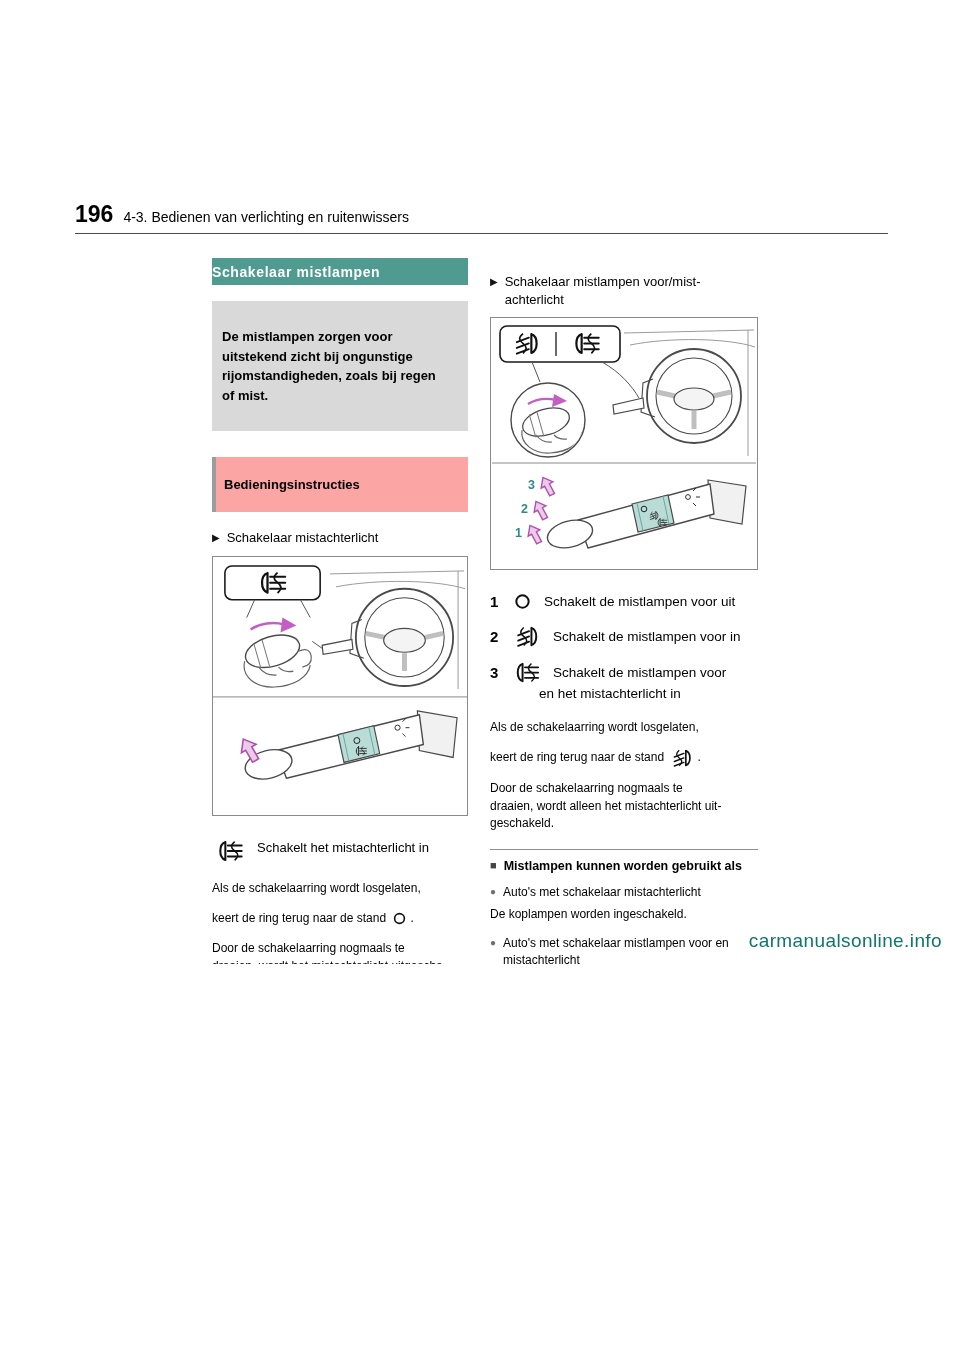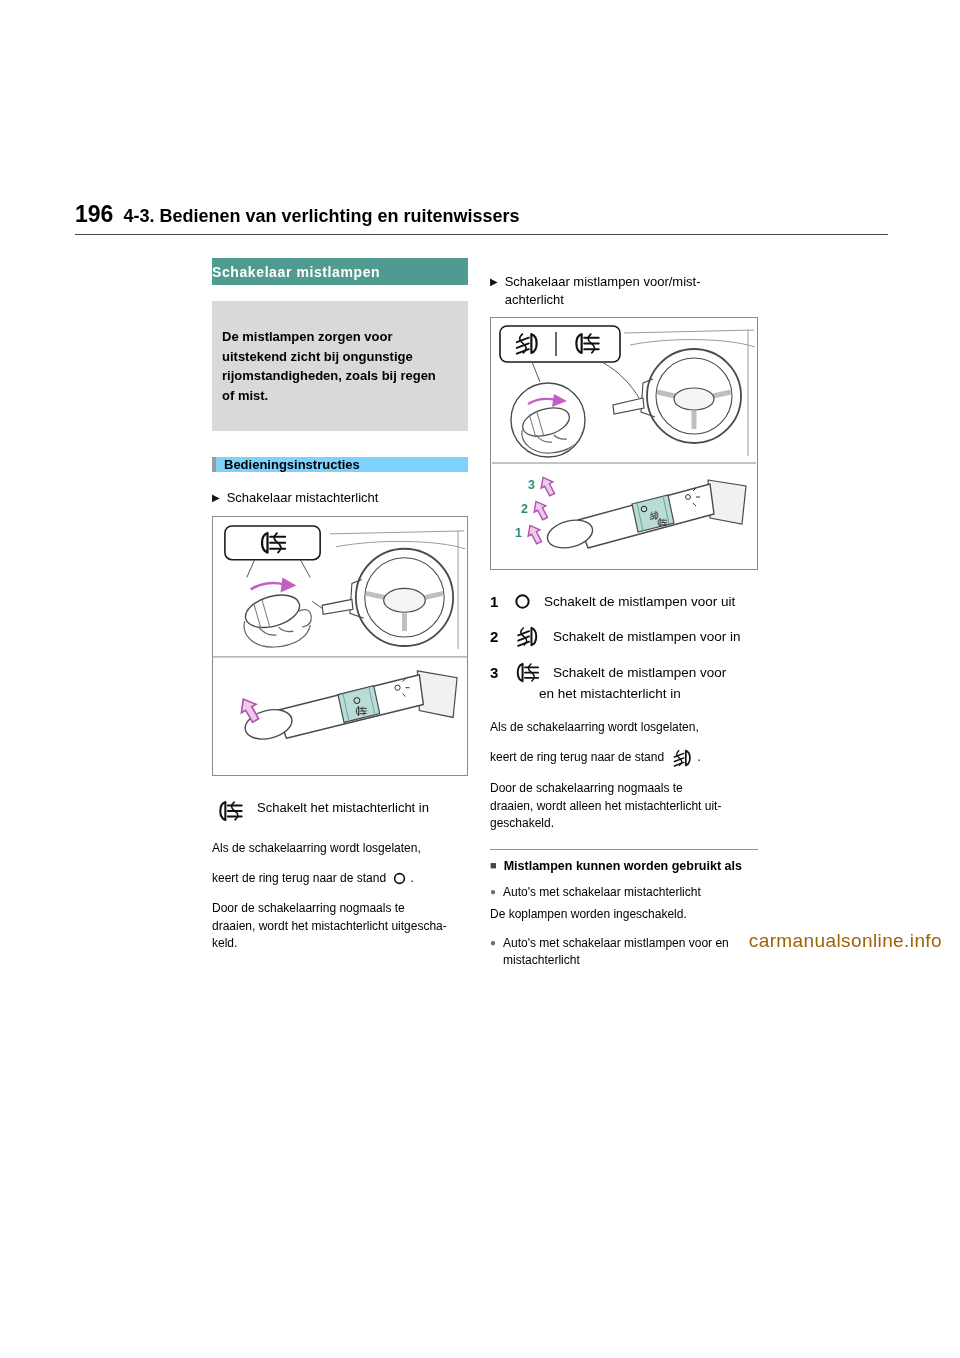--- a/index.html
+++ b/index.html
@@ -4,31 +4,31 @@
 <style>
   html,body{margin:0;padding:0;background:#ffffff;}
   .page{position:relative;width:960px;height:964px;background:#fff;overflow:hidden;
         font-family:"Liberation Sans", sans-serif;color:#000;}
 
   
   .doc-header{position:absolute;left:75px;top:203px;width:813px;
               display:flex;align-items:baseline;gap:10px;
               border-bottom:1px solid #4a4a4a;padding-bottom:7px;}
   .page-number{font-size:23px;font-weight:bold;line-height:1;}
-  .section-title{font-size:18px;font-weight:bold;}
+  .section-title{font-size:14px;font-weight:normal;}
 
   
   .col-left{position:absolute;left:212px;top:258px;width:256px;}
   .col-right{position:absolute;left:490px;top:256px;width:268px;}
 
   .title-box{background:#4f9b90;color:#fff;font-weight:bold;font-size:14px;
              text-align:left;padding:6px 0 5px 0;letter-spacing:0.6px;}
   .intro-box{background:#d9d9d9;margin-top:16px;padding:26px 10px;
              font-weight:bold;font-size:13px;line-height:1.5;white-space:pre-line;}
-  .gray-bar{background:#7dd3fc;margin-top:26px;padding:0 8px;
+  .gray-bar{background:#fca5a5;margin-top:26px;padding:20px 8px;
             font-weight:bold;font-size:13px;border-left:4px solid #9c9c9c;}
 
   .bullet-row{margin-top:17px;display:flex;gap:7px;font-size:13px;line-height:1.35;}
   .tri{color:#141414;font-size:10px;line-height:1.7;flex:0 0 auto;}
   .pre{white-space:pre-line;}
 
   .figure{border:1px solid #8a8a8a;margin-top:9px;background:#fff;line-height:0;}
   .fig-svg{display:block;}
 
   .caption-row{margin-top:24px;display:flex;gap:9px;font-size:13px;}
@@ -47,21 +47,21 @@
 
   .divider{border-top:1px solid #8f8f8f;margin-top:16px;}
   .note-header{display:flex;align-items:center;gap:7px;margin-top:9px;
                font-weight:bold;font-size:12.5px;}
   .sq{color:#454545;font-size:11px;line-height:1;}
   .note-item{display:flex;gap:7px;margin-top:11px;font-size:12px;line-height:1.4;}
   .dot{color:#6e6e6e;font-size:10px;line-height:1.6;flex:0 0 auto;}
   p.note-body{font-size:12px;margin:6px 0 0 0;line-height:1.45;}
 
   .watermark{position:absolute;right:18px;bottom:12px;font-size:19px;
-             color:#a16207;letter-spacing:0.4px;}
+             color:#0f766e;letter-spacing:0.4px;}
 </style>
 </head>
 <body>
 
 <svg width="0" height="0" style="position:absolute" aria-hidden="true">
   <defs>
     <symbol id="icon-front-fog" viewBox="0 0 24 18">
       <path d="M15.8 1.6 L15.8 16.4 M15.8 1.6 C21.3 3.6 21.3 14.4 15.8 16.4" fill="none" stroke="currentColor" stroke-width="1.7" stroke-linecap="round"></path>
       <path d="M13.8 4.4 L4.4 8.0 M13.8 8.9 L4.4 12.5 M13.8 13.4 L4.4 17.0" fill="none" stroke="currentColor" stroke-width="1.5" stroke-linecap="round"></path>
       <path d="M9.2 1.3 C5.8 4.3 5.8 6.3 9.2 8.9 C12.6 11.5 12.6 13.5 9.2 16.7" fill="none" stroke="currentColor" stroke-width="1.3"></path>

